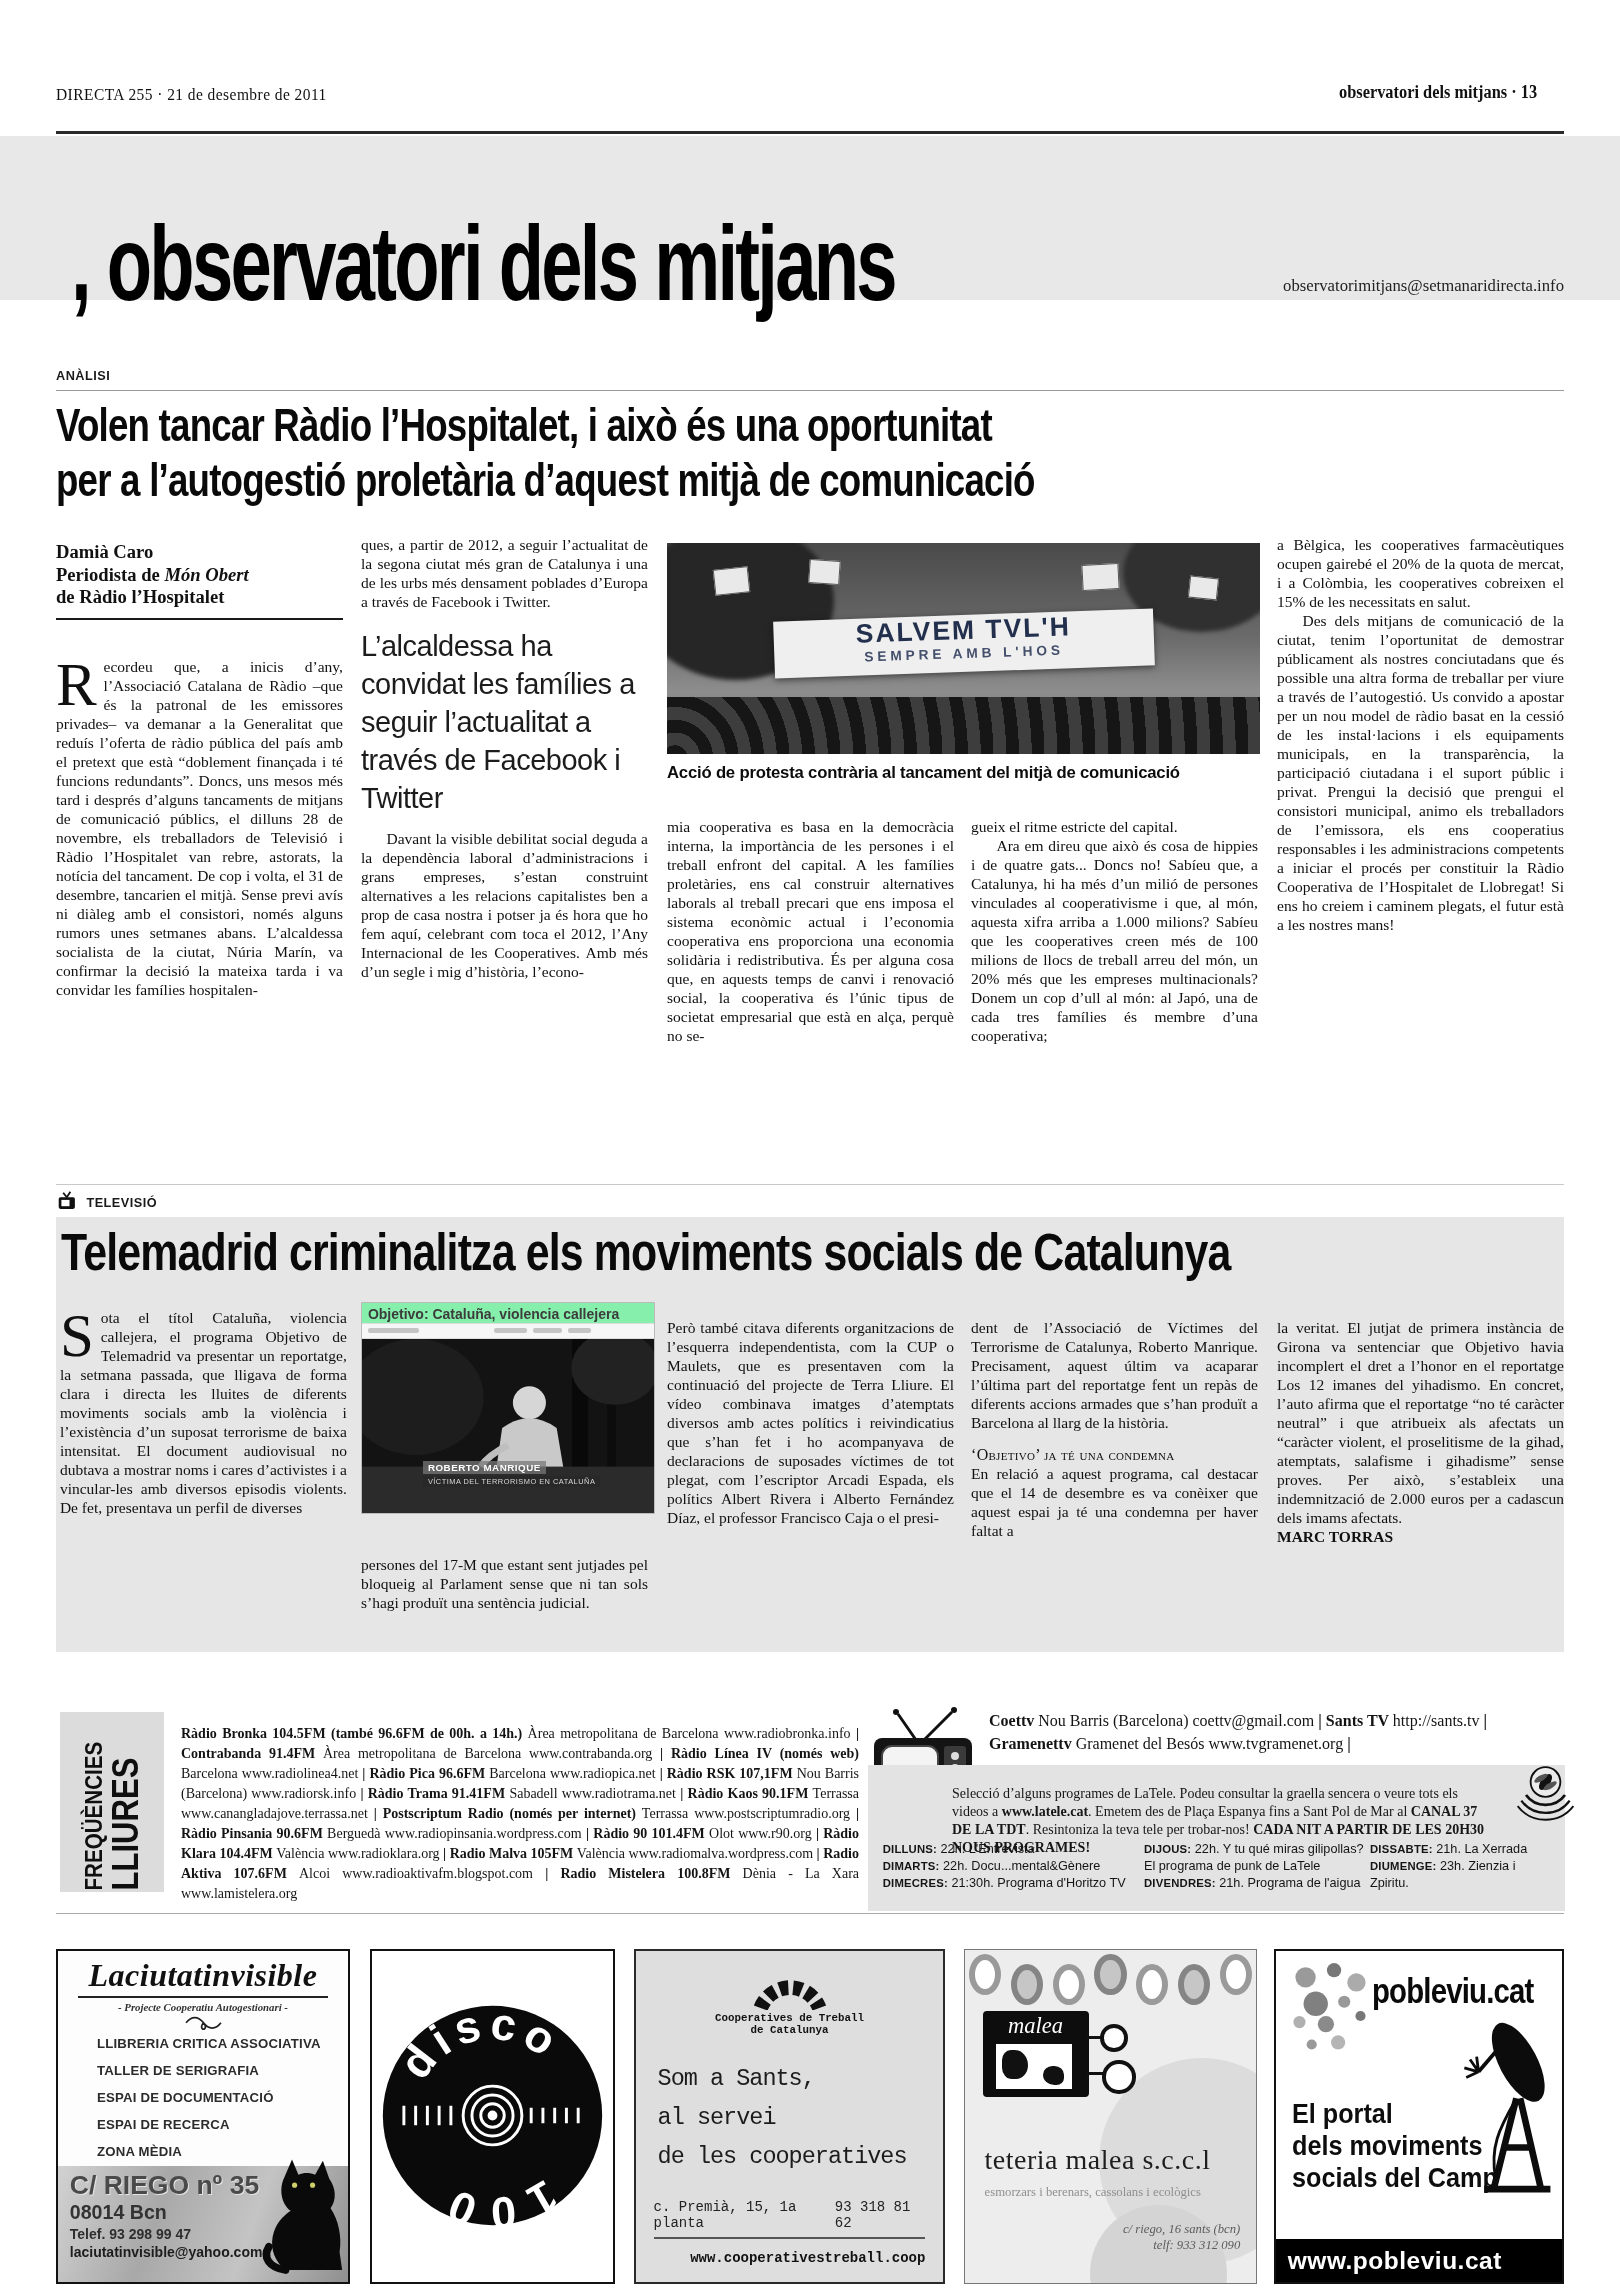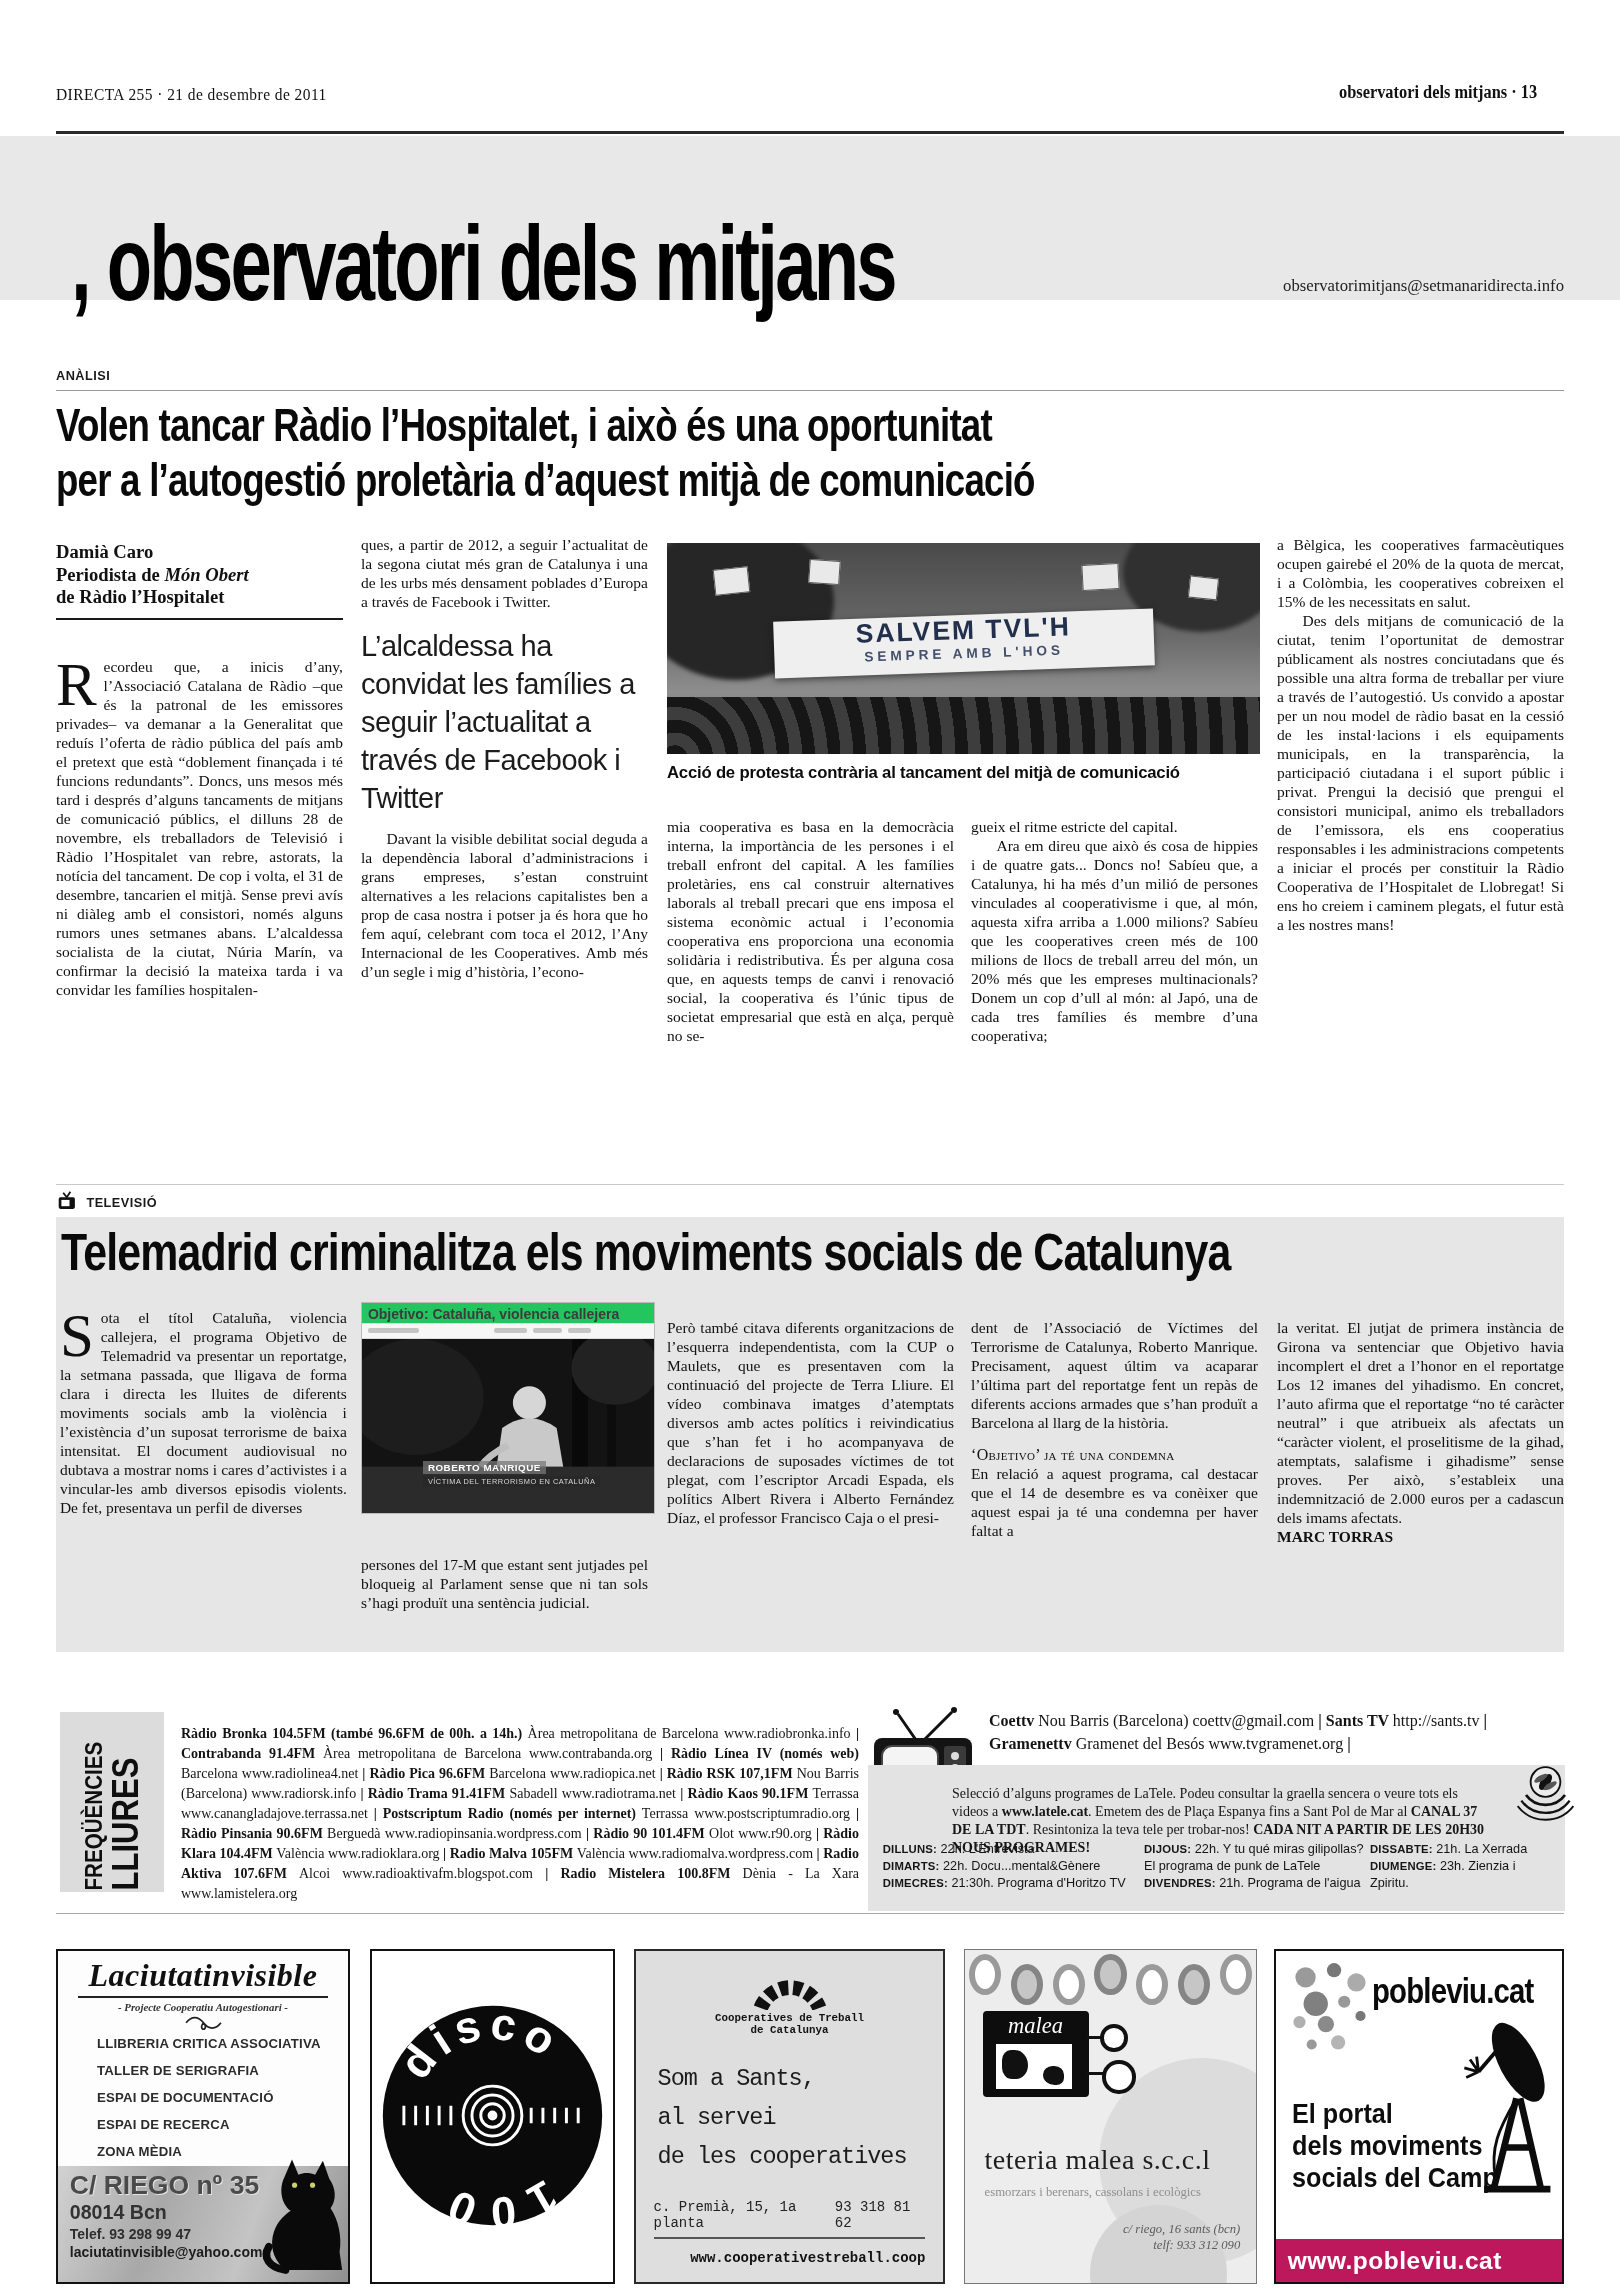--- a/index.html
+++ b/index.html
@@ -53,21 +53,21 @@
          background:repeating-radial-gradient(circle at 7.8px 61px,#161616 0 12.7px,#3d3d3d 12.7px 25.5px);}
   .caption{left:611px;top:222px;width:593px;font-family:"Liberation Sans",sans-serif;font-weight:bold;
            font-size:16.7px;letter-spacing:-0.2px;color:#0c0c0c;}
   
   .tv-hair{left:56px;top:1184px;width:1508px;height:1px;background:#c9c9c9;}
   .tv-label-row{left:56px;top:1190px;display:flex;align-items:center;gap:8.8px;}
   .tv-band{left:56px;top:1217px;width:1508px;height:435px;background:#e6e6e6;}
   .headline2{left:61px;top:1225px;font-family:"Liberation Sans",sans-serif;font-weight:bold;font-size:51px;
              line-height:55px;letter-spacing:-1px;color:#0a0a0a;}
   
-  .video{position:absolute;left:305px;top:-2px;width:292px;border:1px solid #bbb;background:#22c55e;}
+  .video{position:absolute;left:305px;top:-2px;width:292px;border:1px solid #bbb;background:#86efac;}
   .video-titlebar{padding:2.9px 5.9px 1px;font-family:"Liberation Sans",sans-serif;font-weight:bold;font-size:14px;color:#3c3c3c;border-bottom:1px solid #ddd;}
   .video-toolbar{height:13.7px;background:#f6f6f6;border-bottom:1px solid #ddd;display:flex;gap:5.9px;align-items:center;padding:0 5.9px;}
   .tb-chip{height:4.9px;background:#c4c4c4;border-radius:2px;}
   .video-frame{position:relative;height:174px;background:#101010;}
   .lower3{position:absolute;left:61px;bottom:25.5px;font-family:"Liberation Sans",sans-serif;}
   .lt-name{display:inline-block;background:rgba(120,120,120,.75);color:#fff;font-weight:bold;font-size:9.8px;padding:1px 4.9px;letter-spacing:0.5px;}
   .lt-role{display:block;background:rgba(40,40,40,.75);color:#d8d8d8;font-size:7.4px;padding:1px 4.9px;letter-spacing:0.5px;margin-top:1px;}
   
   .freq{left:56px;top:1710px;width:1508px;height:203px;}
   .vlabel{position:absolute;left:3.9px;top:2px;width:104px;height:180px;background:#dcdcdc;}
@@ -131,21 +131,21 @@
   .tpot2{position:absolute;left:137px;top:110px;width:25.5px;height:25.5px;border:4.9px solid #111;border-radius:50%;background:#fff;}
   .tline1{position:absolute;left:122px;top:86px;width:17.6px;height:2.9px;background:#111;}
   .tline2{position:absolute;left:122px;top:122px;width:17.6px;height:2.9px;background:#111;}
   .ad4-title{position:absolute;left:19.6px;top:194px;font-size:28px;letter-spacing:0.5px;color:#1e1e1e;}
   .ad4-sub{position:absolute;left:19.6px;top:235px;font-size:12.7px;color:#8f8f8f;}
   .ad4-addr{position:absolute;right:15.7px;bottom:29px;text-align:right;font-style:italic;font-size:12.7px;line-height:16.7px;color:#5c5c5c;}
   .ad5{left:1274px;width:290px;border:2px solid #111;background:#fff;}
   .ad5-title{position:absolute;left:96px;top:19.6px;font-family:"Liberation Sans",sans-serif;font-weight:bold;font-size:35px;letter-spacing:-1px;color:#0a0a0a;}
   .ad5-tag{position:absolute;left:15.7px;top:147px;font-family:"Liberation Sans",sans-serif;font-weight:bold;font-size:28px;line-height:32px;color:#0d0d0d;}
   .ad5-tag span{display:block;}
-  .ad5-bar{position:absolute;left:0;bottom:0;width:100%;height:43px;background:#be185d;}
+  .ad5-bar{position:absolute;left:0;bottom:0;width:100%;height:43px;background:#000000;}
   .ad5-web{color:#fff;font-family:"Liberation Sans",sans-serif;font-weight:bold;font-size:24.5px;line-height:43px;padding-left:11.8px;letter-spacing:0.5px;}
 </style>
 </head>
 <body>
 
 <div class="page">
 
   <div class="abs hdr-left"><span class="cx88">DIRECTA 255  ·  21 de desembre de 2011</span></div>
   <div class="abs hdr-right"><span class="cx88">observatori dels mitjans · 13</span></div>
   <div class="abs hdr-rule"></div>

